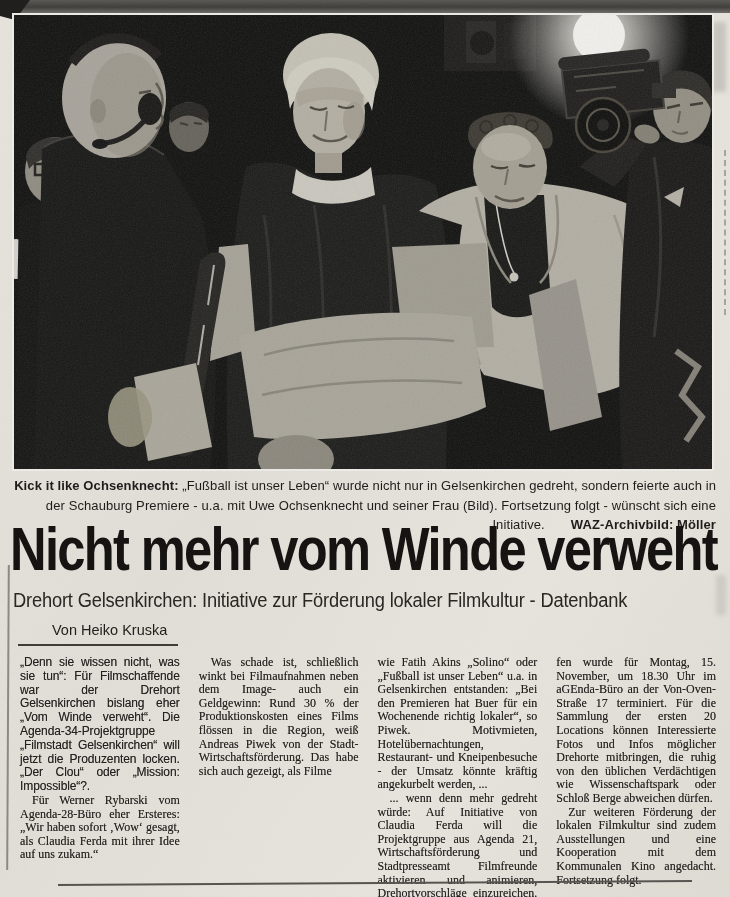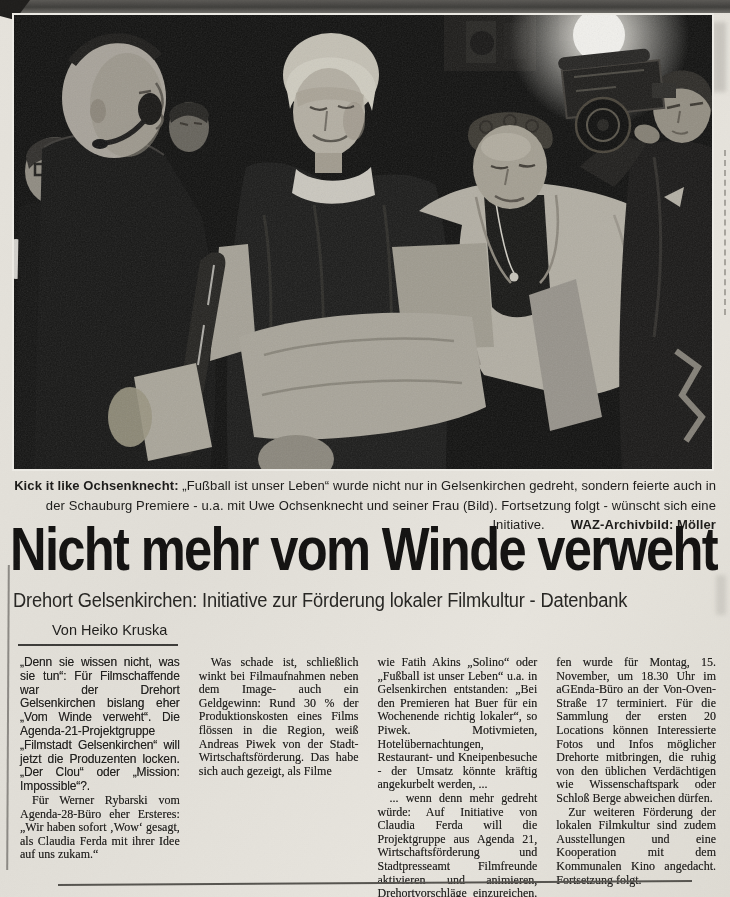--- a/index.html
+++ b/index.html
@@ -192,21 +192,21 @@
   <div class="caption"><b>Kick it like Ochsenknecht:</b><span> „Fußball ist unser Leben“ wurde nicht nur in Gelsenkirchen gedreht, sondern feierte auch in der Schauburg Premiere - u.a. mit Uwe Ochsenknecht und seiner Frau (Bild). Fortsetzung folgt - wünscht sich eine Initiative.</span><span class="credit">WAZ-Archivbild: Möller</span></div>
 
   <h1 class="headline" style="margin:0">Nicht mehr vom Winde verweht</h1>
   <h2 class="subheadline" style="margin:0;font-weight:400">Drehort Gelsenkirchen: Initiative zur Förderung lokaler Filmkultur - Datenbank</h2>
 
   <div class="byline">Von Heiko Kruska</div>
   <div class="byline-rule"></div>
 
   <div class="body-cols">
     <div class="col">
-      <p class="sans">„Denn sie wissen nicht, was sie tun“: Für Filmschaffende war der Drehort Gelsenkirchen bislang eher „Vom Winde verweht“. Die Agenda-21-Projektgruppe „Filmstadt Gelsenkirchen“ will jetzt die Produzenten locken. „Der Clou“ oder „Mission: Impossible“?.</p>
+      <p class="sans">„Denn sie wissen nicht, was sie tun“: Für Filmschaffende war der Drehort Gelsenkirchen bislang eher „Vom Winde verweht“. Die Agenda-34-Projektgruppe „Filmstadt Gelsenkirchen“ will jetzt die Produzenten locken. „Der Clou“ oder „Mission: Impossible“?.</p>
       <p class="indent">Für Werner Rybarski vom Agenda-28-Büro eher Ersteres: „Wir haben sofort ‚Wow‘ gesagt, als Claudia Ferda mit ihrer Idee auf uns zukam.“</p>
     </div>
     <div class="col">
       <p class="indent">Was schade ist, schließlich winkt bei Filmaufnahmen neben dem Image- auch ein Geldgewinn: Rund 30 % der Produktionskosten eines Films flössen in die Region, weiß Andreas Piwek von der Stadt-Wirtschaftsförderung. Das habe sich auch gezeigt, als Filme</p>
     </div>
     <div class="col">
       <p>wie Fatih Akins „Solino“ oder „Fußball ist unser Leben“ u.a. in Gelsenkirchen entstanden: „Bei den Premieren hat Buer für ein Wochenende richtig lokaler“, so Piwek. Motivmieten, Hotelübernachtungen, Restaurant- und Kneipenbesuche - der Umsatz könnte kräftig angekurbelt werden, ...</p>
       <p class="indent">... wenn denn mehr gedreht würde: Auf Initiative von Claudia Ferda will die Projektgruppe aus Agenda 21, Wirtschaftsförderung und Stadtpresseamt Filmfreunde aktivieren und animieren, Drehortvorschläge einzureichen. Das erste Tref-</p>
     </div>
     <div class="col">

